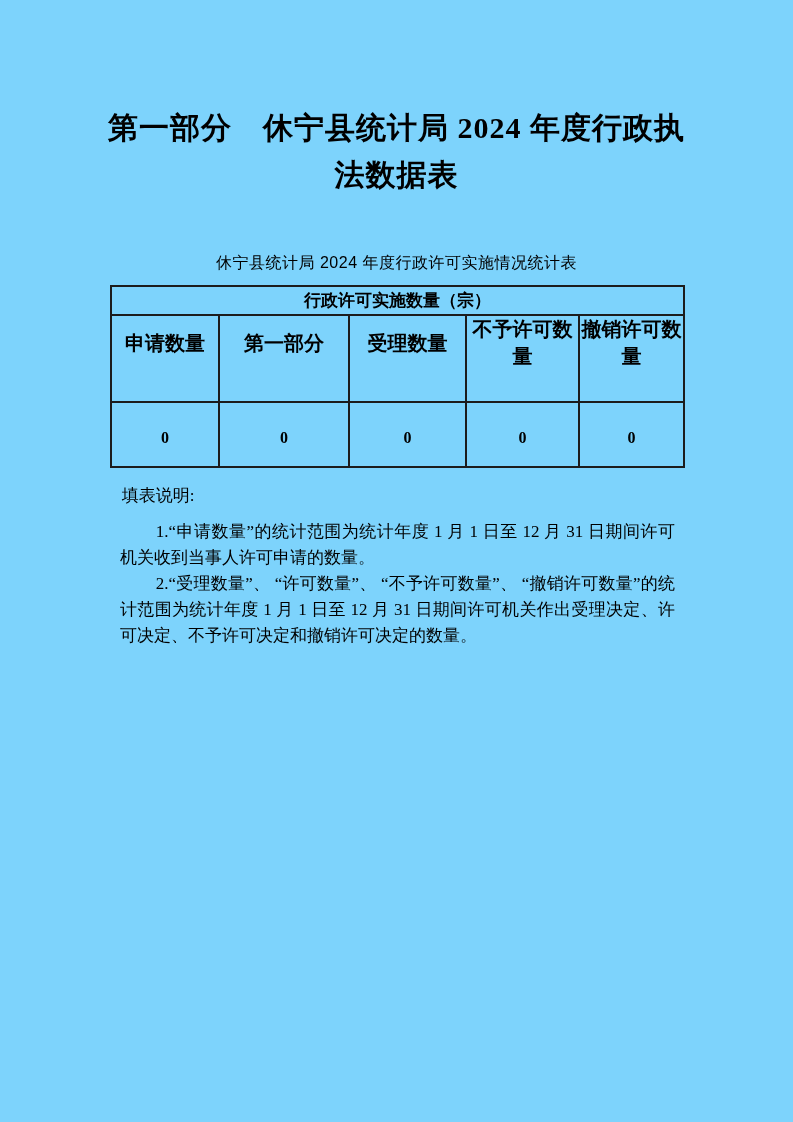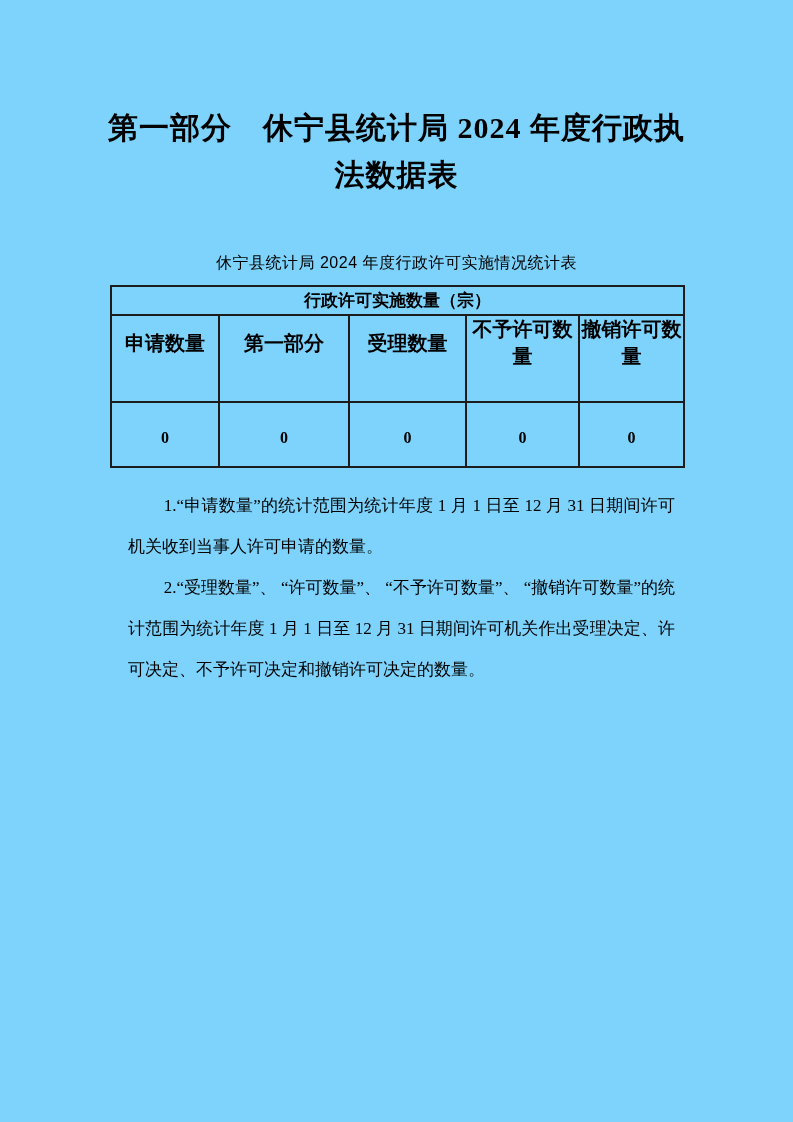--- a/index.html
+++ b/index.html
@@ -82,22 +82,22 @@
   .notes {
     margin: 17px 118px 0 120px;
     font-size: 17px;
   }
   .notes-heading {
     margin: 0;
     line-height: 22px;
     text-indent: 0.1em;
   }
   .note-p {
-    margin: 12px 0 0 8px;
-    line-height: 41px;
+    margin: 12px 0 0 0;
+    line-height: 26px;
     text-align: justify;
     text-indent: 2.1em;
   }
   .note-p + .note-p {
     margin-top: 0;
   }
 </style>
 </head>
 <body>
 
@@ -136,17 +136,18 @@
         <td class="value-cell">0</td>
         <td class="value-cell">0</td>
         <td class="value-cell">0</td>
         <td class="value-cell">0</td>
         <td class="value-cell">0</td>
       </tr>
     </tbody>
   </table>
 
   <div class="notes">
+    <p class="notes-heading">填表说明:</p>
     <p class="note-p">1.“申请数量”的统计范围为统计年度 1 月 1 日至 12 月 31 日期间许可机关收到当事人许可申请的数量。</p>
     <p class="note-p">2.“受理数量”、 “许可数量”、 “不予许可数量”、 “撤销许可数量”的统计范围为统计年度 1 月 1 日至 12 月 31 日期间许可机关作出受理决定、许可决定、不予许可决定和撤销许可决定的数量。</p>
   </div>
 
 </div>
 
 </body></html>

